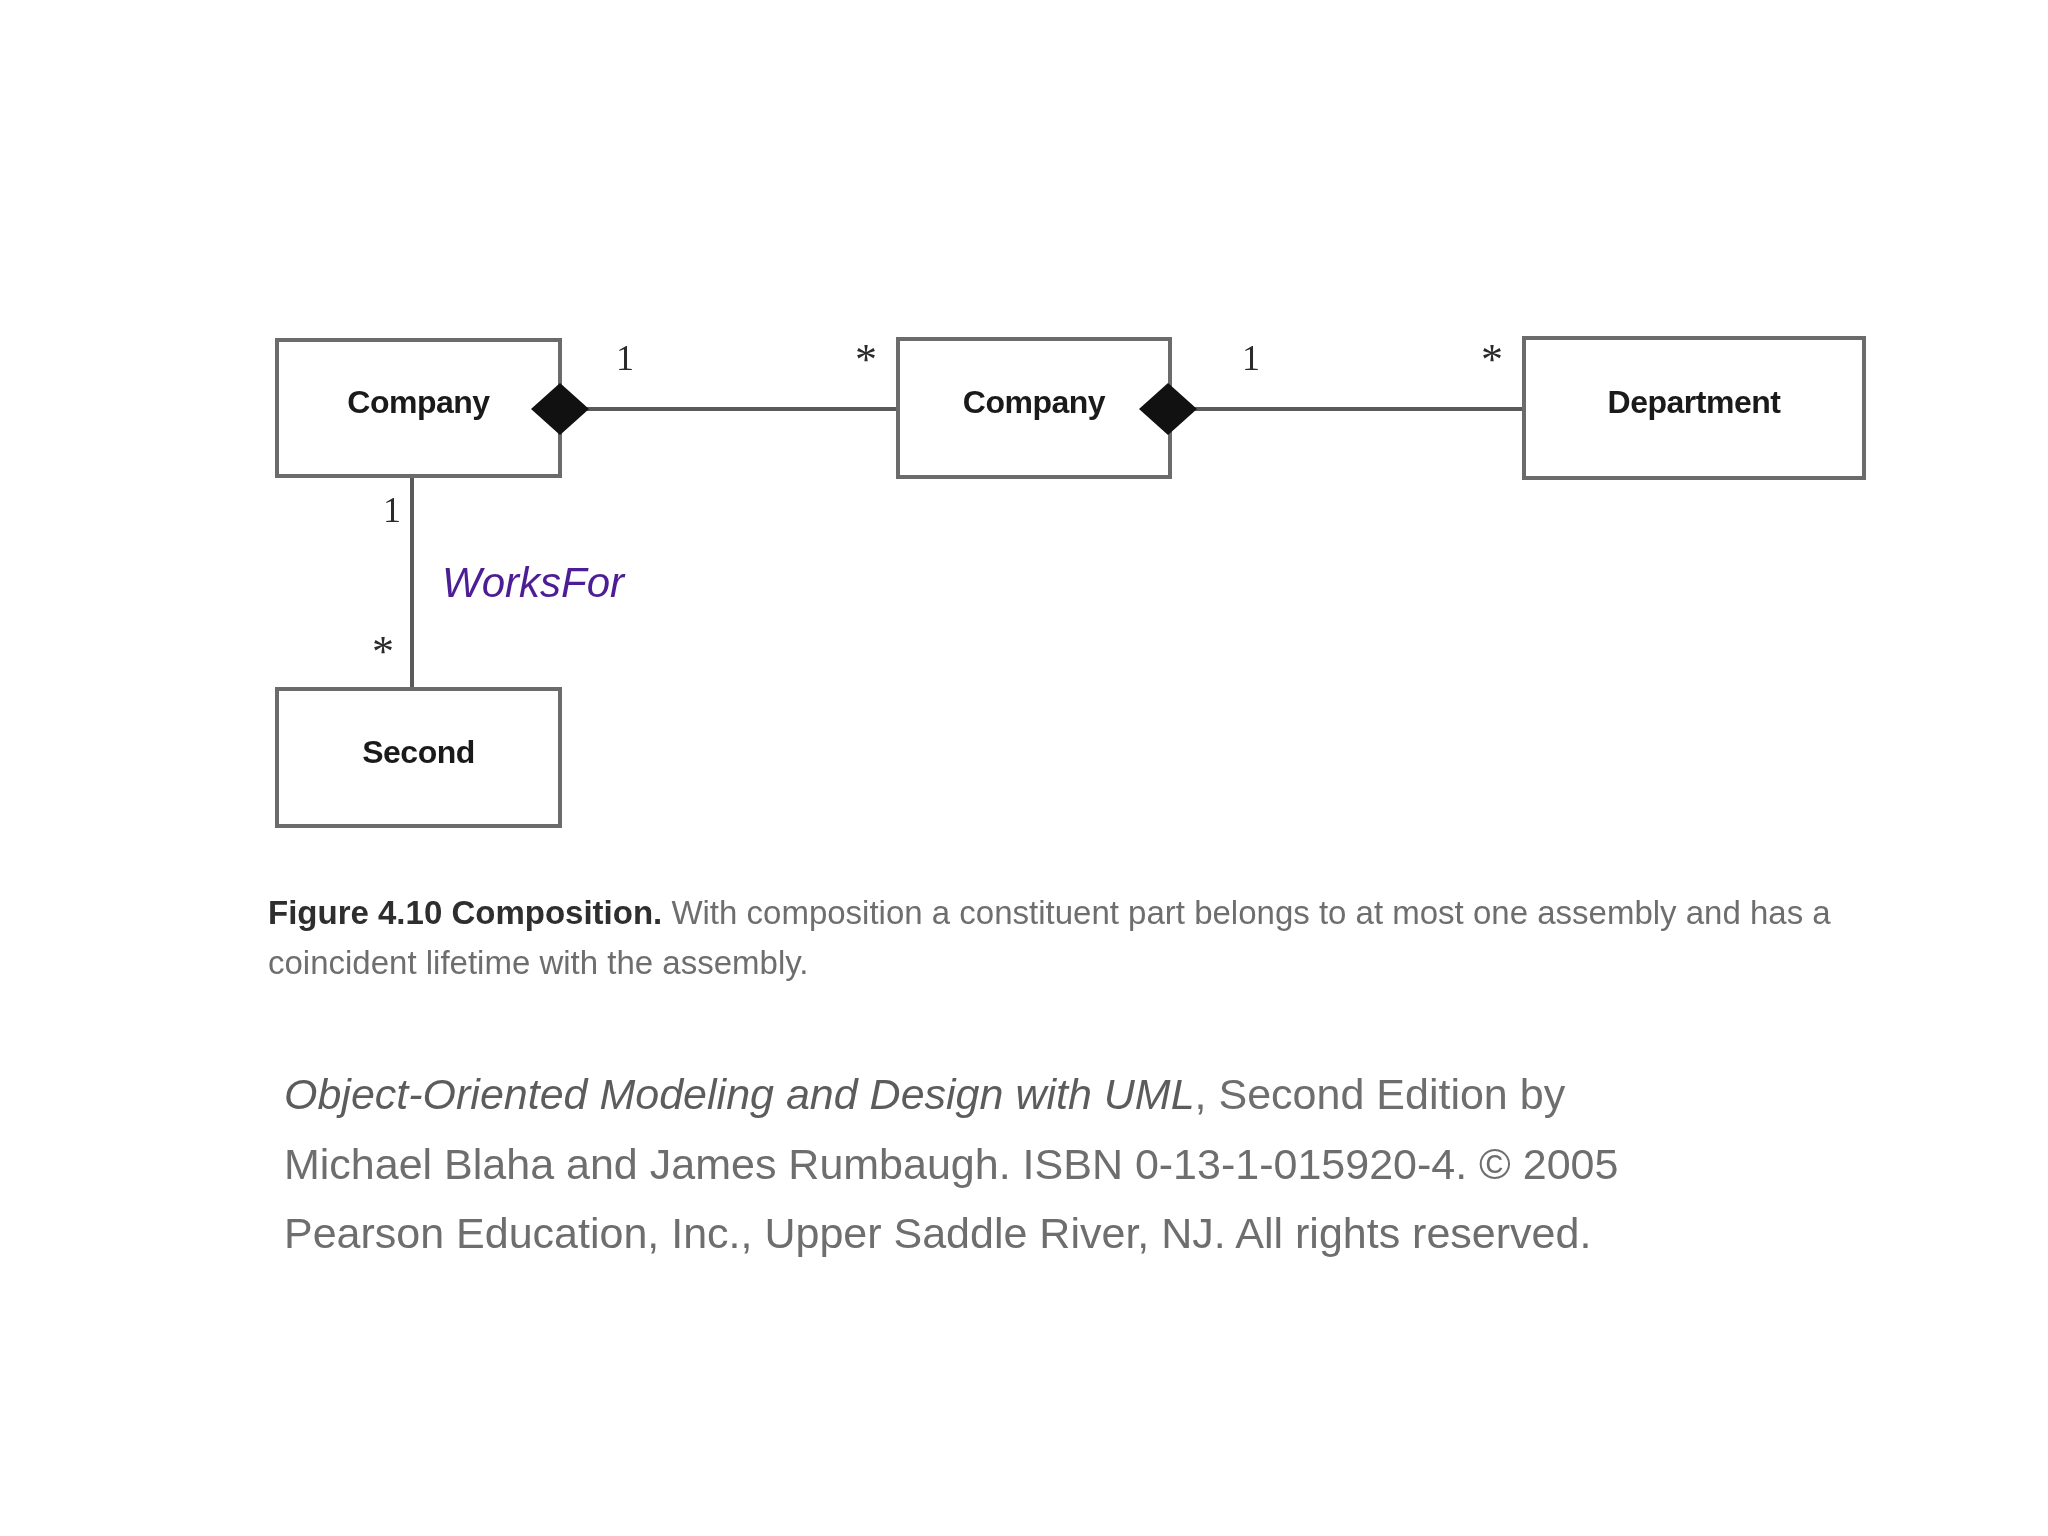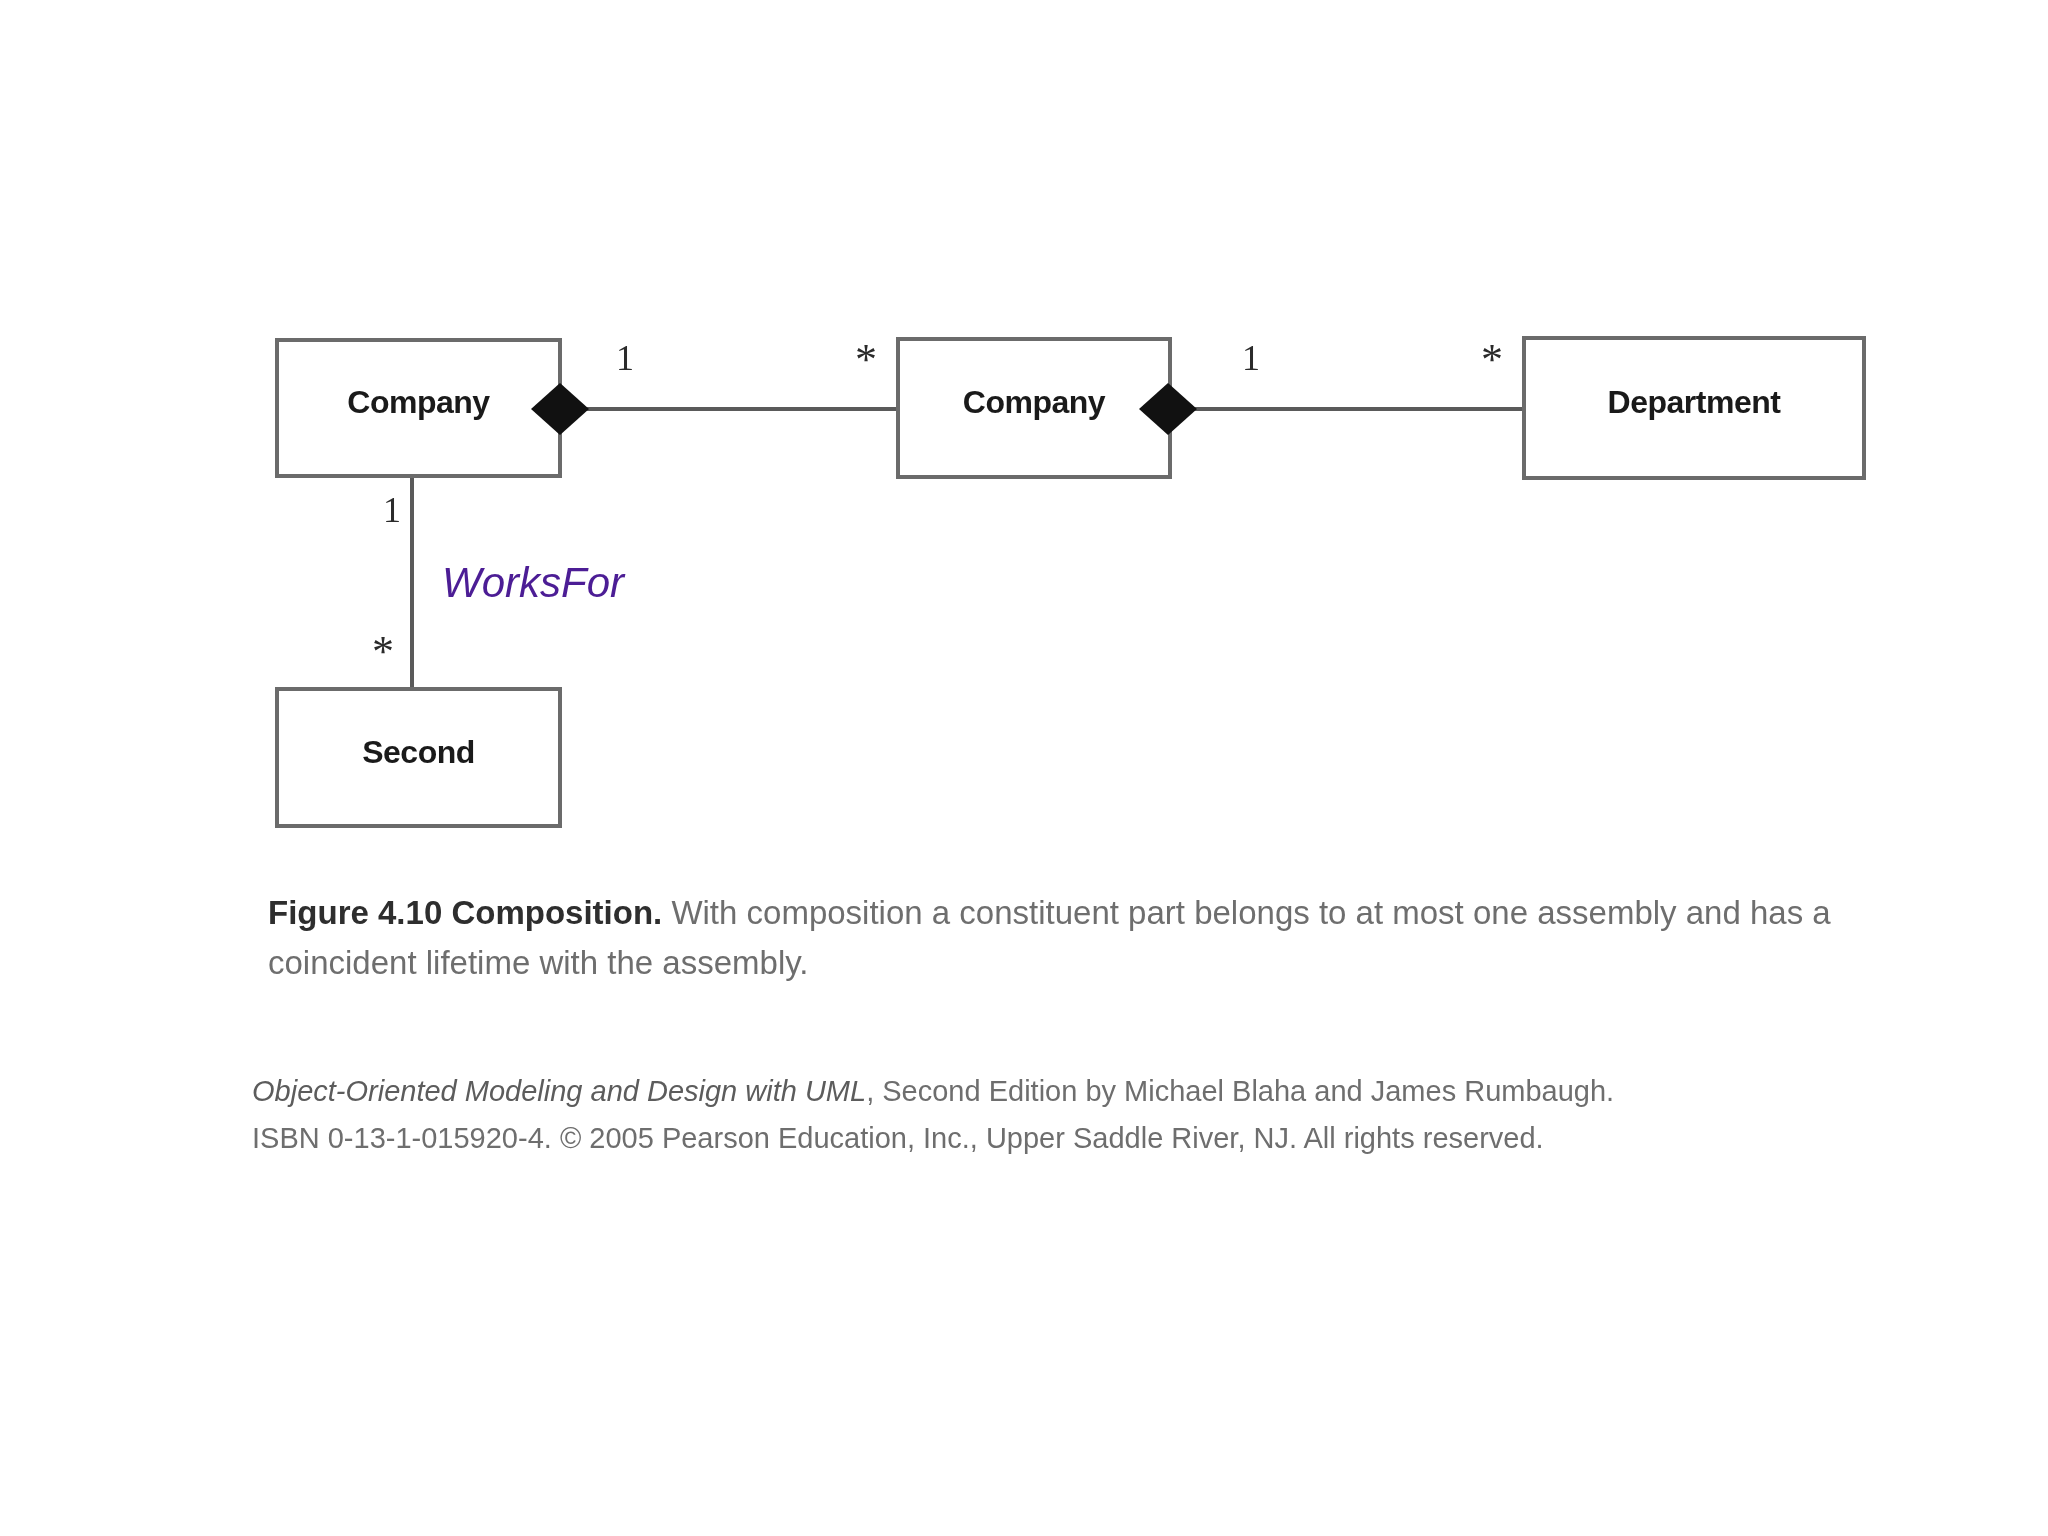--- a/index.html
+++ b/index.html
@@ -88,28 +88,27 @@
     color: #6e6e6e;
   }
   .caption .lead {
     font-weight: bold;
     color: #2e2e2e;
   }
 
   
   .attribution {
     position: absolute;
-    left: 252px;
+    left: 284px;
     top: 1060px;
     width: 1420px;
     font-family: "Liberation Sans", sans-serif;
-    font-size: 29px;
+    font-size: 43px;
     line-height: 1.62;
     color: #6e6e6e;
-    margin-top: 8px;
   }
   .attribution .book-title {
     font-style: italic;
     color: #5c5c5c;
   }
 </style>
 </head>
 <body>
 
 <div id="figure-root">

